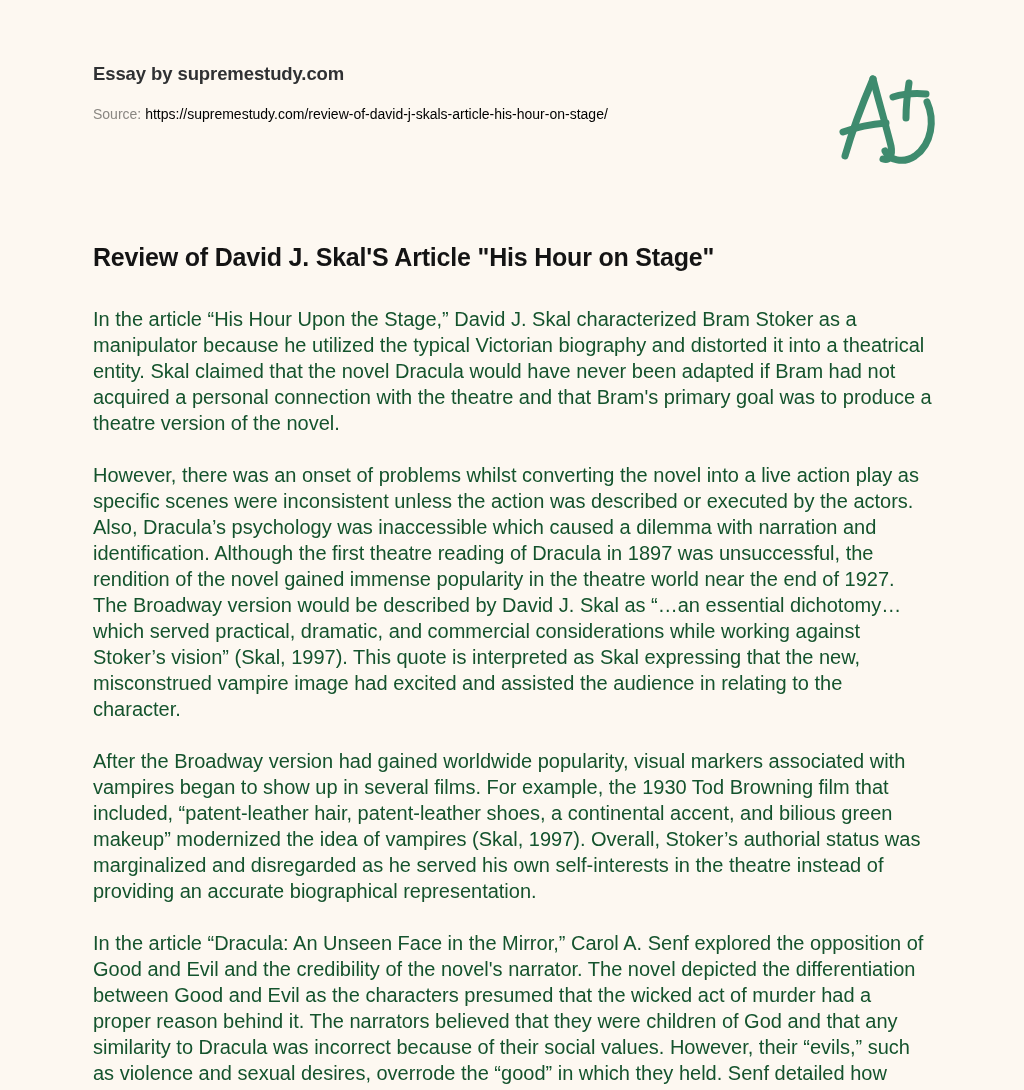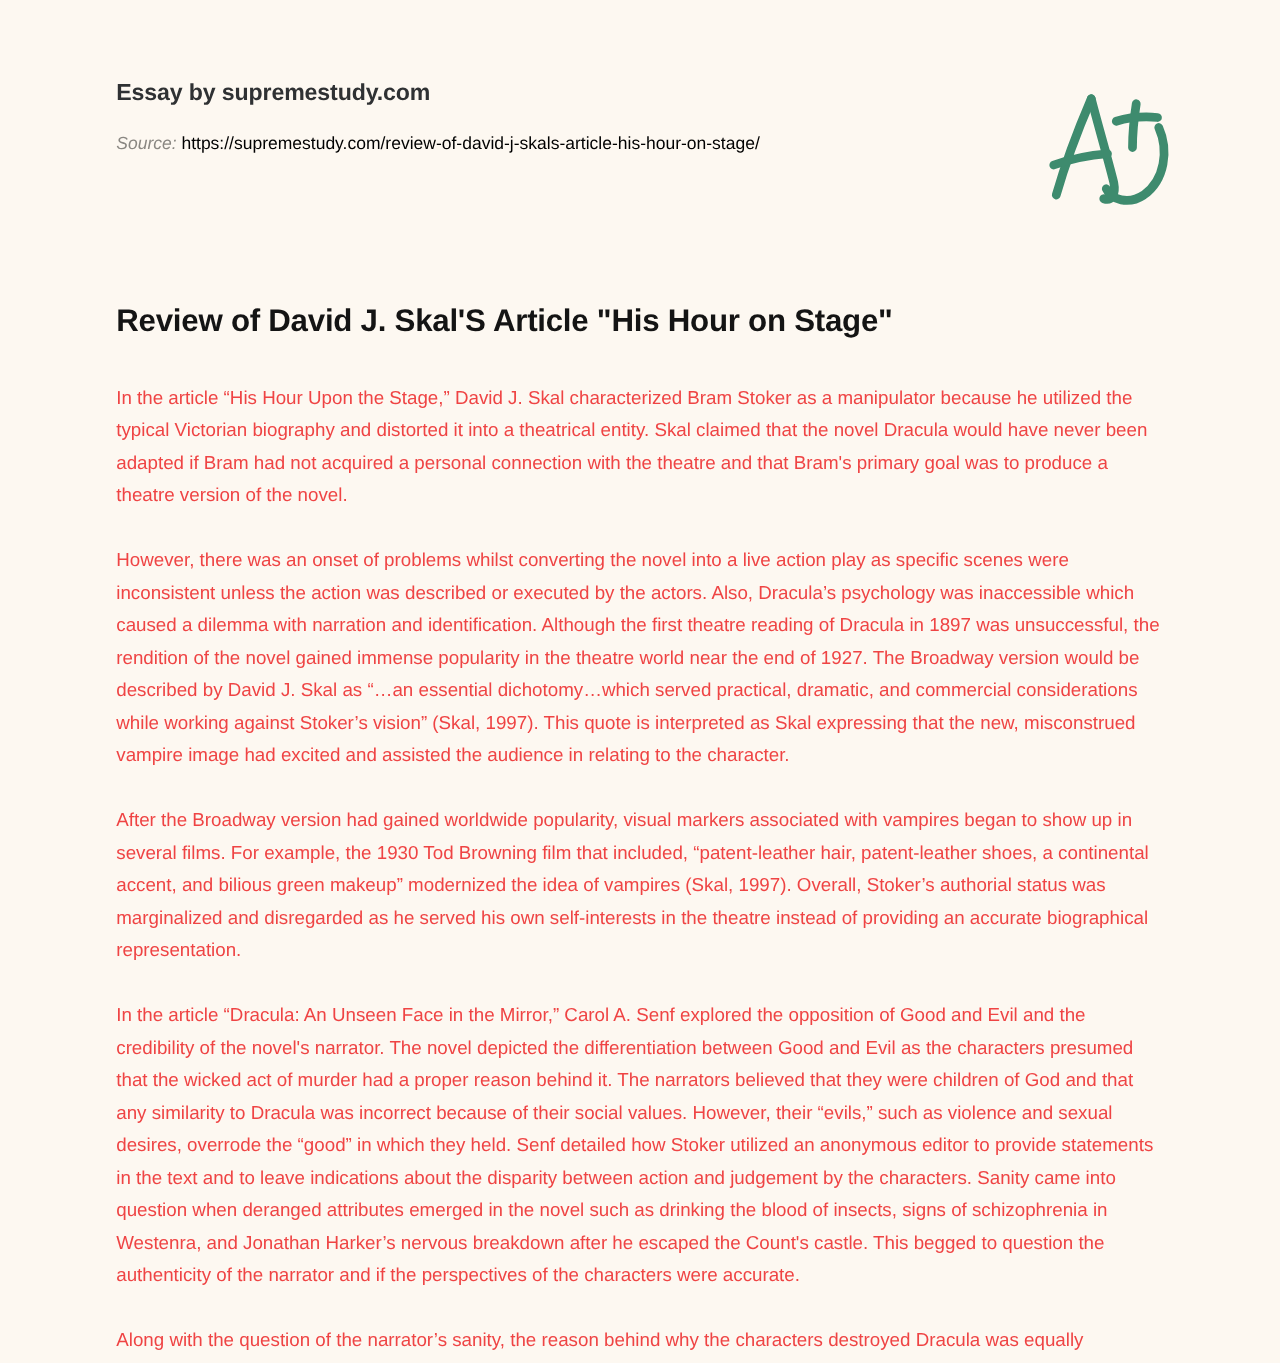--- a/index.html
+++ b/index.html
@@ -51,21 +51,20 @@
   .source-line {
     margin-top: 20px;
     font-size: 14px;
     line-height: 1.3;
     color: #8a8782;
     white-space: nowrap;
   }
 
   .source-label {
     color: #8a8782;
-    font-style: italic;
   }
 
   .source-url {
     color: #000000;
     text-decoration: none;
   }
 
   
   .logo {
     position: absolute;
@@ -92,23 +91,23 @@
     margin: 0 0 34px 0;
     font-size: 25px;
     line-height: 1.2;
     font-weight: bold;
     color: #141414;
     letter-spacing: -0.2px;
   }
 
   .article-body p {
     margin: 0 0 26px 0;
-    font-size: 15px;
+    font-size: 20px;
     line-height: 26px;
-    color: #ef4444;
+    color: #14532d;
     text-align: left;
   }
   .article-body p:last-child {
     margin-bottom: 0;
   }
 </style>
 </head>
 <body>
 
 <div class="page">

